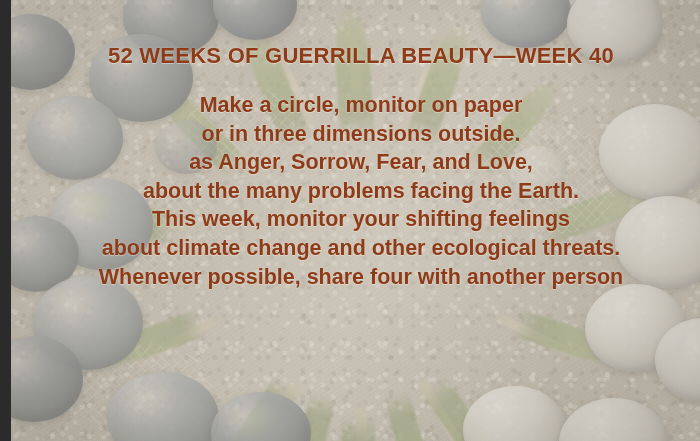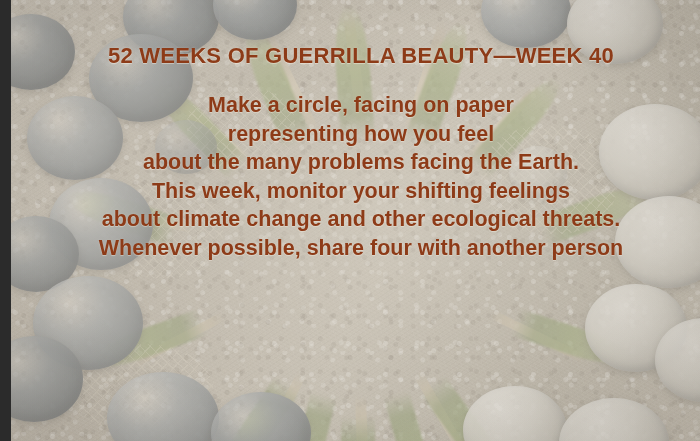--- a/index.html
+++ b/index.html
@@ -260,22 +260,23 @@
 
   <div class="bloom"></div>
   <div class="wash"></div>
   <div class="vignette"></div>
 
   <div class="content">
 
     <div class="poster-title">52 WEEKS OF GUERRILLA BEAUTY—WEEK 40</div>
 
     <div class="poster-body">
-      <span class="ln">Make a circle, facing on paper</span>
-      <span class="ln">representing how you feel</span>
+      <span class="ln">Make a circle, monitor on paper</span>
+      <span class="ln">or in three dimensions outside.</span>
+      <span class="ln">as Anger, Sorrow, Fear, and Love,</span>
       <span class="ln">about the many problems facing the Earth.</span>
       <span class="ln">This week, monitor your shifting feelings</span>
       <span class="ln">about climate change and other ecological threats.</span>
       <span class="ln">Whenever possible, share four with another person</span>
     </div>
 
   </div>
 </div>
 
 </body></html>

